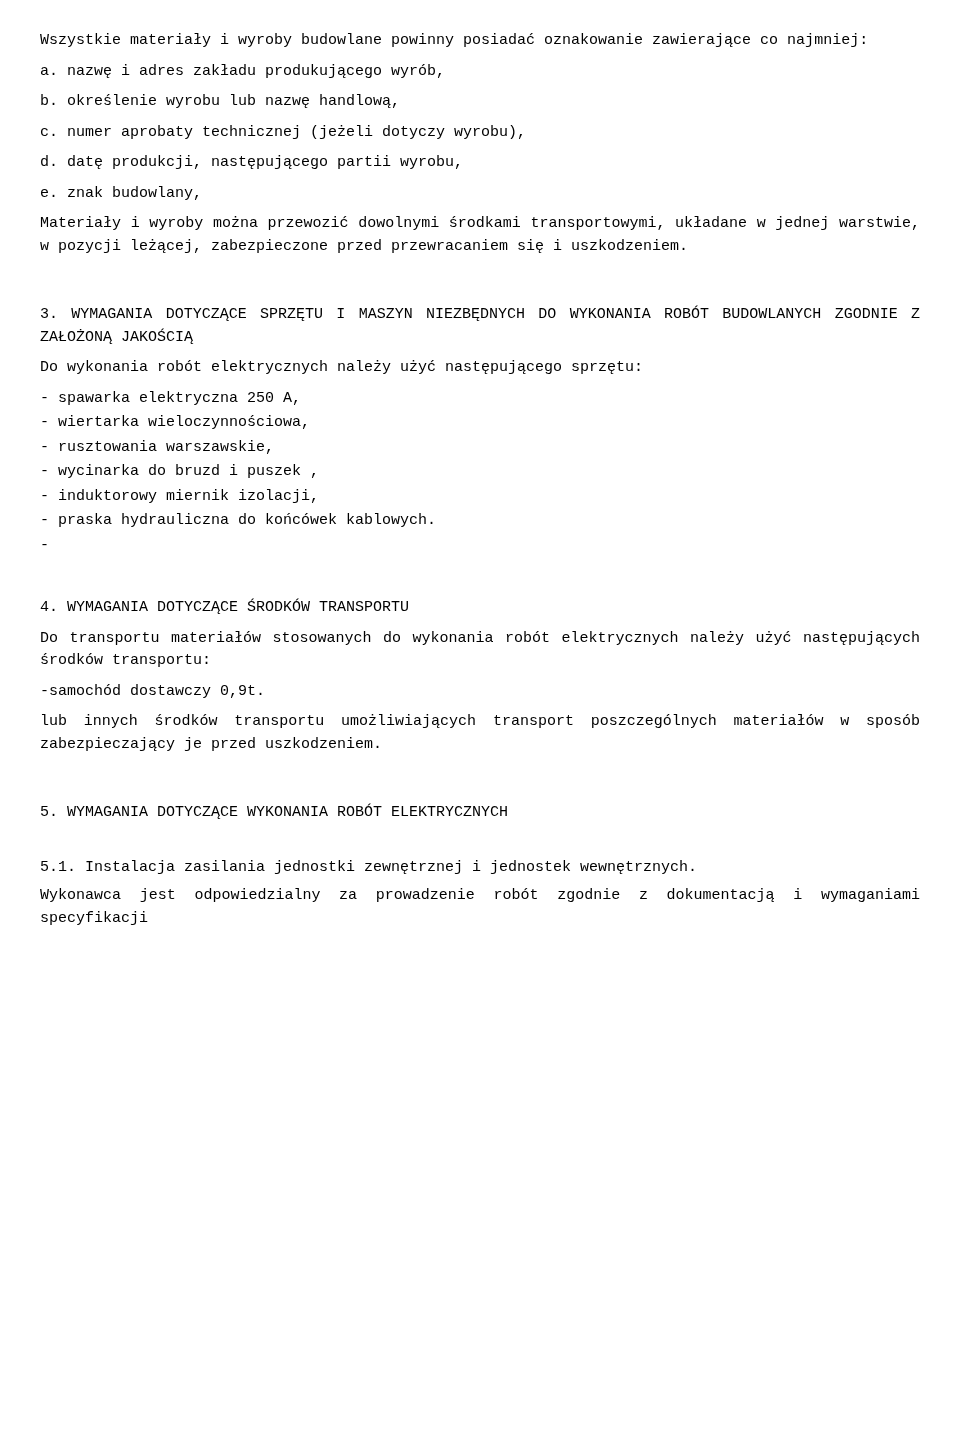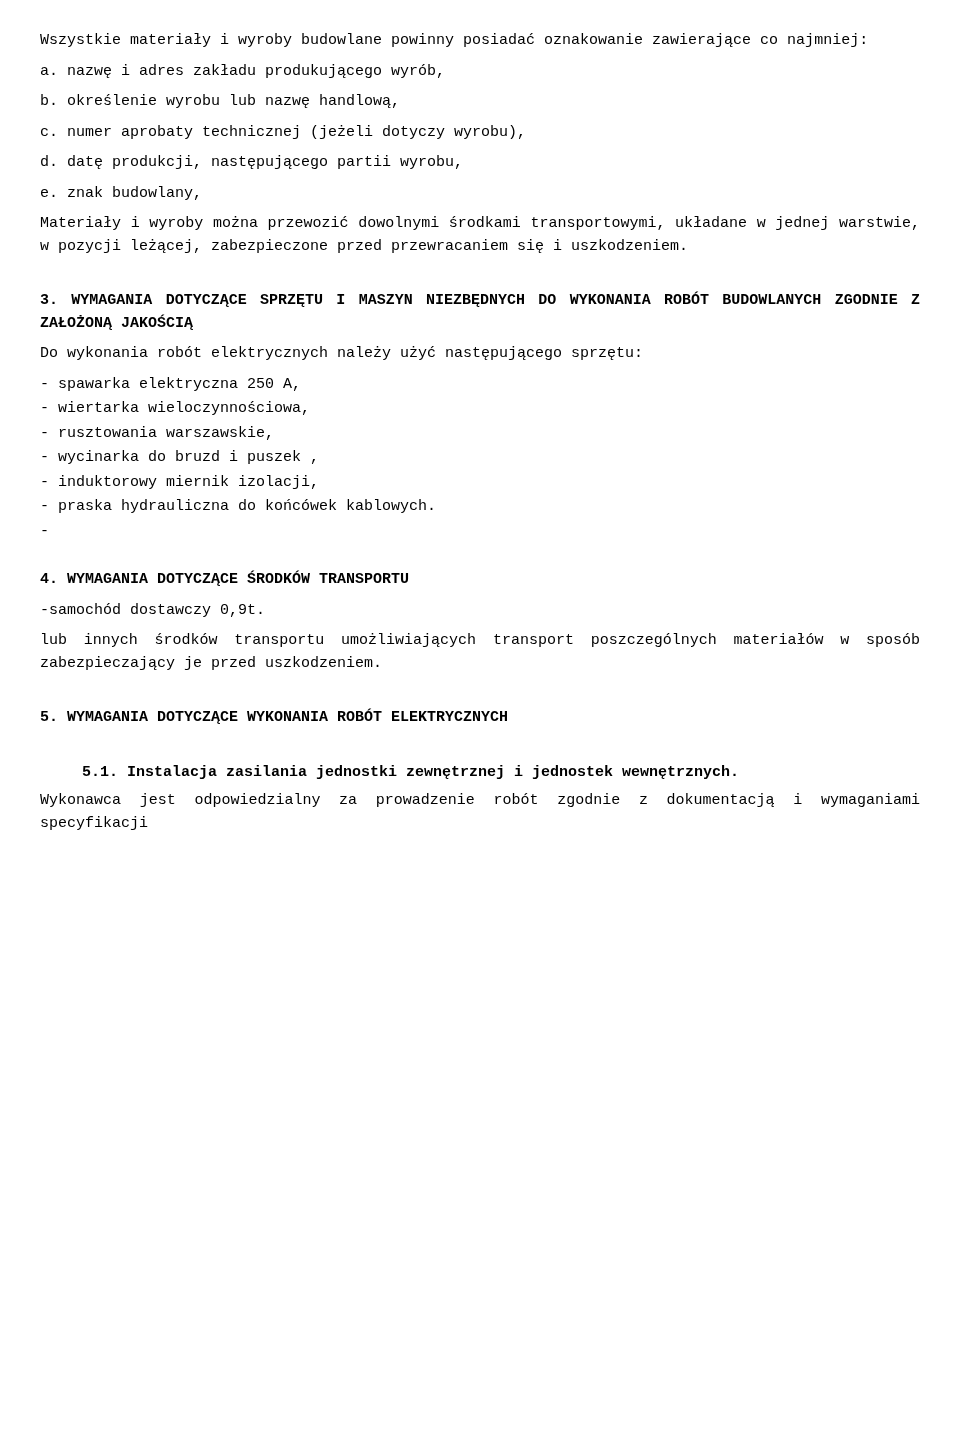--- a/index.html
+++ b/index.html
@@ -21,30 +21,30 @@
       max-width: 880px;
       margin: 0 auto;
     }
 
     .text-block {
       margin-bottom: 8px;
       text-align: justify;
     }
 
     .section-heading {
-      font-weight: bold;
+      font-weight: normal;
       text-align: justify;
       margin-bottom: 8px;
+      margin-top: 14px;
     }
 
     .subsection-heading {
-      font-weight: bold;
+      font-weight: normal;
       text-align: justify;
       margin-bottom: 6px;
-      margin-left: 42px;
     }
 
     .list-item {
       text-align: justify;
       margin-bottom: 2px;
     }
 
     .large-spacer {
       height: 24px;
     }
@@ -81,20 +81,21 @@
   <p class="list-item">- rusztowania warszawskie,</p>
   <p class="list-item">- wycinarka do bruzd i puszek ,</p>
   <p class="list-item">- induktorowy miernik izolacji,</p>
   <p class="list-item">  - praska hydrauliczna do końcówek kablowych.</p>
   <p class="list-item">-</p>
 
   <div class="large-spacer"></div>
 
   <p class="section-heading">4. WYMAGANIA DOTYCZĄCE ŚRODKÓW TRANSPORTU</p>
 
+  <p class="text-block">Do transportu materiałów stosowanych do wykonania robót elektrycznych należy użyć następujących środków transportu:</p>
 
   <p class="text-block">-samochód dostawczy 0,9t.</p>
 
   <p class="text-block">lub innych środków transportu umożliwiających transport poszczególnych materiałów w sposób zabezpieczający je przed uszkodzeniem.</p>
 
   <div class="large-spacer"></div>
 
   <p class="section-heading">5. WYMAGANIA DOTYCZĄCE WYKONANIA ROBÓT ELEKTRYCZNYCH</p>
 
   <div class="large-spacer"></div>

